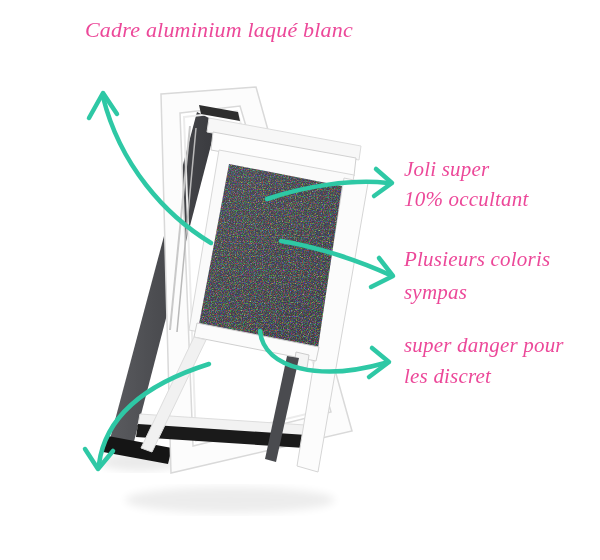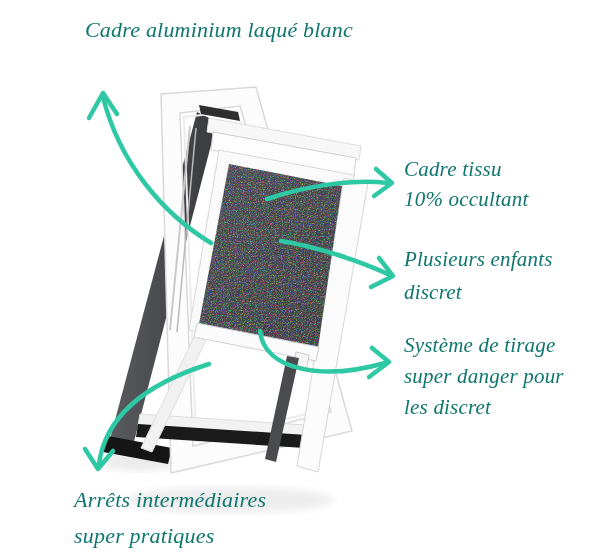--- a/index.html
+++ b/index.html
@@ -6,21 +6,21 @@
   .stage{
     position:relative;
     width:600px;height:560px;
     background:#ffffff;
     overflow:hidden;
     font-family:"Liberation Serif","DejaVu Serif",serif;
   }
   .illus{position:absolute;left:0;top:0;}
   .label{
     position:absolute;
-    color:#0f766e;
+    color:#ec4899;
     font-style:italic;
     font-size:21px;
     line-height:30px;
     white-space:nowrap;
     letter-spacing:0.2px;
   }
   .label span{display:block;}
   .label-frame{left:85px;top:12px;font-size:22px;line-height:35px;}
   .label-fabric{left:404px;top:154px;}
   .label-colors{left:404px;top:243px;line-height:33px;}
@@ -104,33 +104,28 @@
         <polyline points="85,449 98,469 113,451"></polyline>
       </g>
     </g>
   </svg>
 
   <div class="label label-frame">
     <span>Cadre aluminium laqué blanc</span>
   </div>
 
   <div class="label label-fabric">
-    <span>Cadre tissu</span>
+    <span>Joli super</span>
     <span>10% occultant</span>
   </div>
 
   <div class="label label-colors">
-    <span>Plusieurs enfants</span>
-    <span>discret</span>
+    <span>Plusieurs coloris</span>
+    <span>sympas</span>
   </div>
 
   <div class="label label-pull">
-    <span>Système de tirage</span>
     <span>super danger pour</span>
     <span>les discret</span>
   </div>
 
-  <div class="label label-stops">
-    <span>Arrêts intermédiaires</span>
-    <span>super pratiques</span>
-  </div>
 
 </div>
 
 </body></html>

